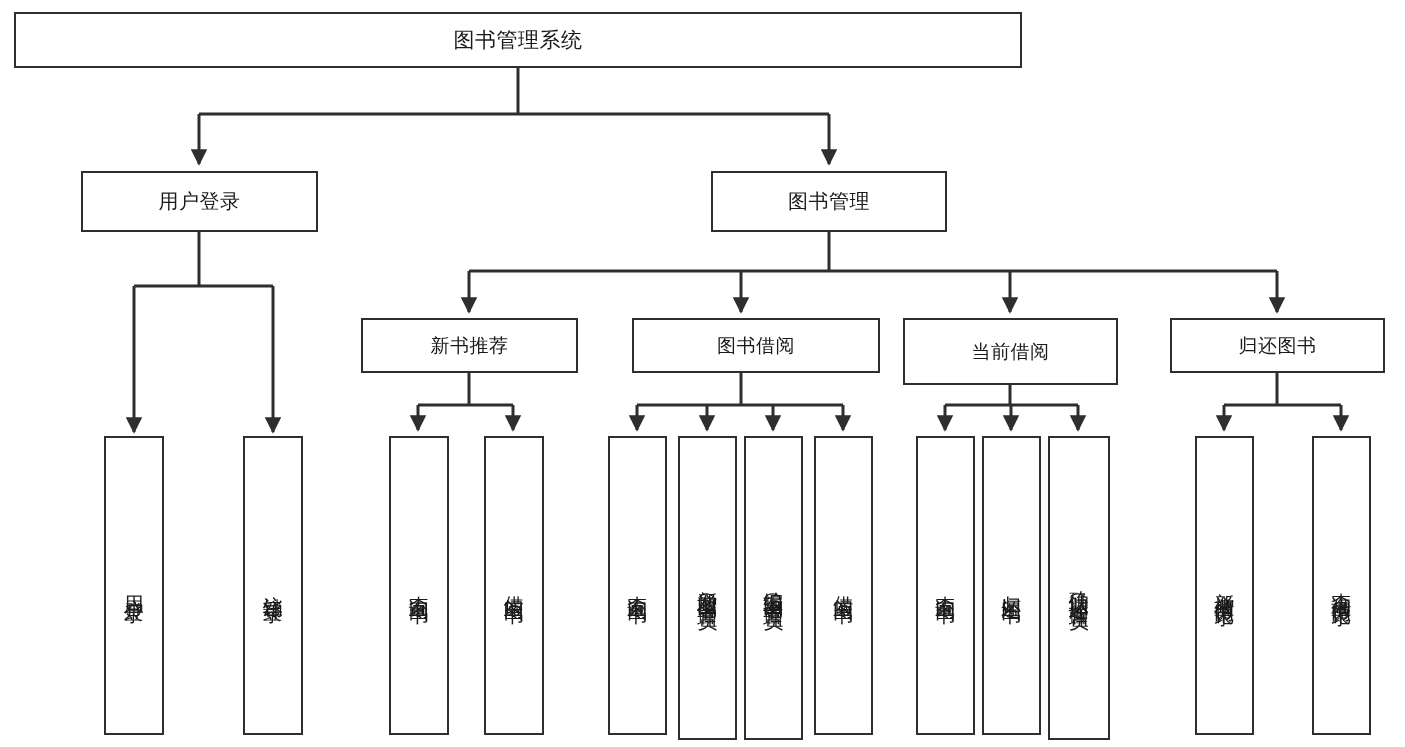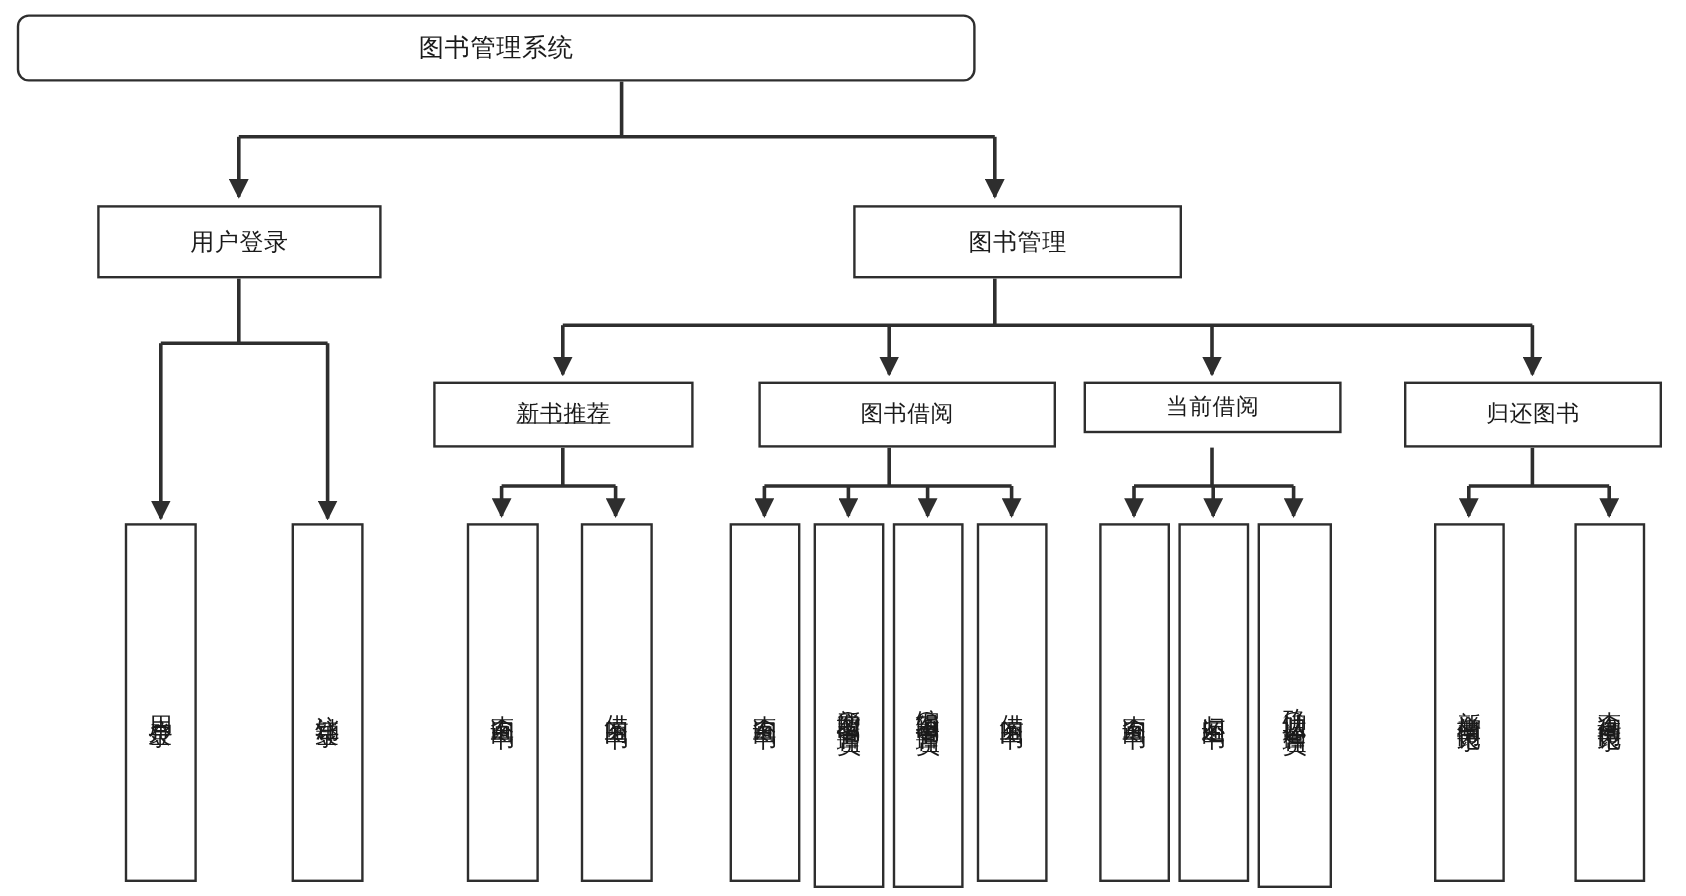--- a/index.html
+++ b/index.html
@@ -123,38 +123,38 @@
       <path d="M 1011 405 L 1011 430" marker-end="url(#arrow)"></path>
       <path d="M 1078 405 L 1078 430" marker-end="url(#arrow)"></path>
 
       <path d="M 1277 373 L 1277 405"></path>
       <path d="M 1224 405 L 1341 405"></path>
       <path d="M 1224 405 L 1224 430" marker-end="url(#arrow)"></path>
       <path d="M 1341 405 L 1341 430" marker-end="url(#arrow)"></path>
     </g>
   </svg>
 
-  <div class="node level-root" style="left:14px; top:12px; width:799px; height:56px;border-radius:10px;">
+  <div class="node level-root" style="left:14px; top:12px; width:1008px; height:56px;">
     <span class="node-label">图书管理系统</span>
   </div>
 
   <div class="node level-2" style="left:81px; top:171px; width:237px; height:61px;">
     <span class="node-label">用户登录</span>
   </div>
-  <div class="node level-2" style="left:711px; top:171px; width:274px; height:61px;">
+  <div class="node level-2" style="left:711px; top:171px; width:236px; height:61px;">
     <span class="node-label">图书管理</span>
   </div>
 
-  <div class="node level-3" style="left:361px; top:318px; width:217px; height:55px;text-decoration:underline;">
+  <div class="node level-3" style="left:361px; top:318px; width:217px; height:55px;">
     <span class="node-label">新书推荐</span>
   </div>
   <div class="node level-3" style="left:632px; top:318px; width:248px; height:55px;">
     <span class="node-label">图书借阅</span>
   </div>
-  <div class="node level-3" style="left:903px; top:318px; width:215px; height:43px;">
+  <div class="node level-3" style="left:903px; top:318px; width:215px; height:67px;">
     <span class="node-label">当前借阅</span>
   </div>
   <div class="node level-3" style="left:1170px; top:318px; width:215px; height:55px;">
     <span class="node-label">归还图书</span>
   </div>
 
   <div class="node leaf" style="left:104px; top:436px; width:60px; height:299px;">
     <span class="node-label">用户登录</span>
   </div>
   <div class="node leaf" style="left:243px; top:436px; width:60px; height:299px;">

